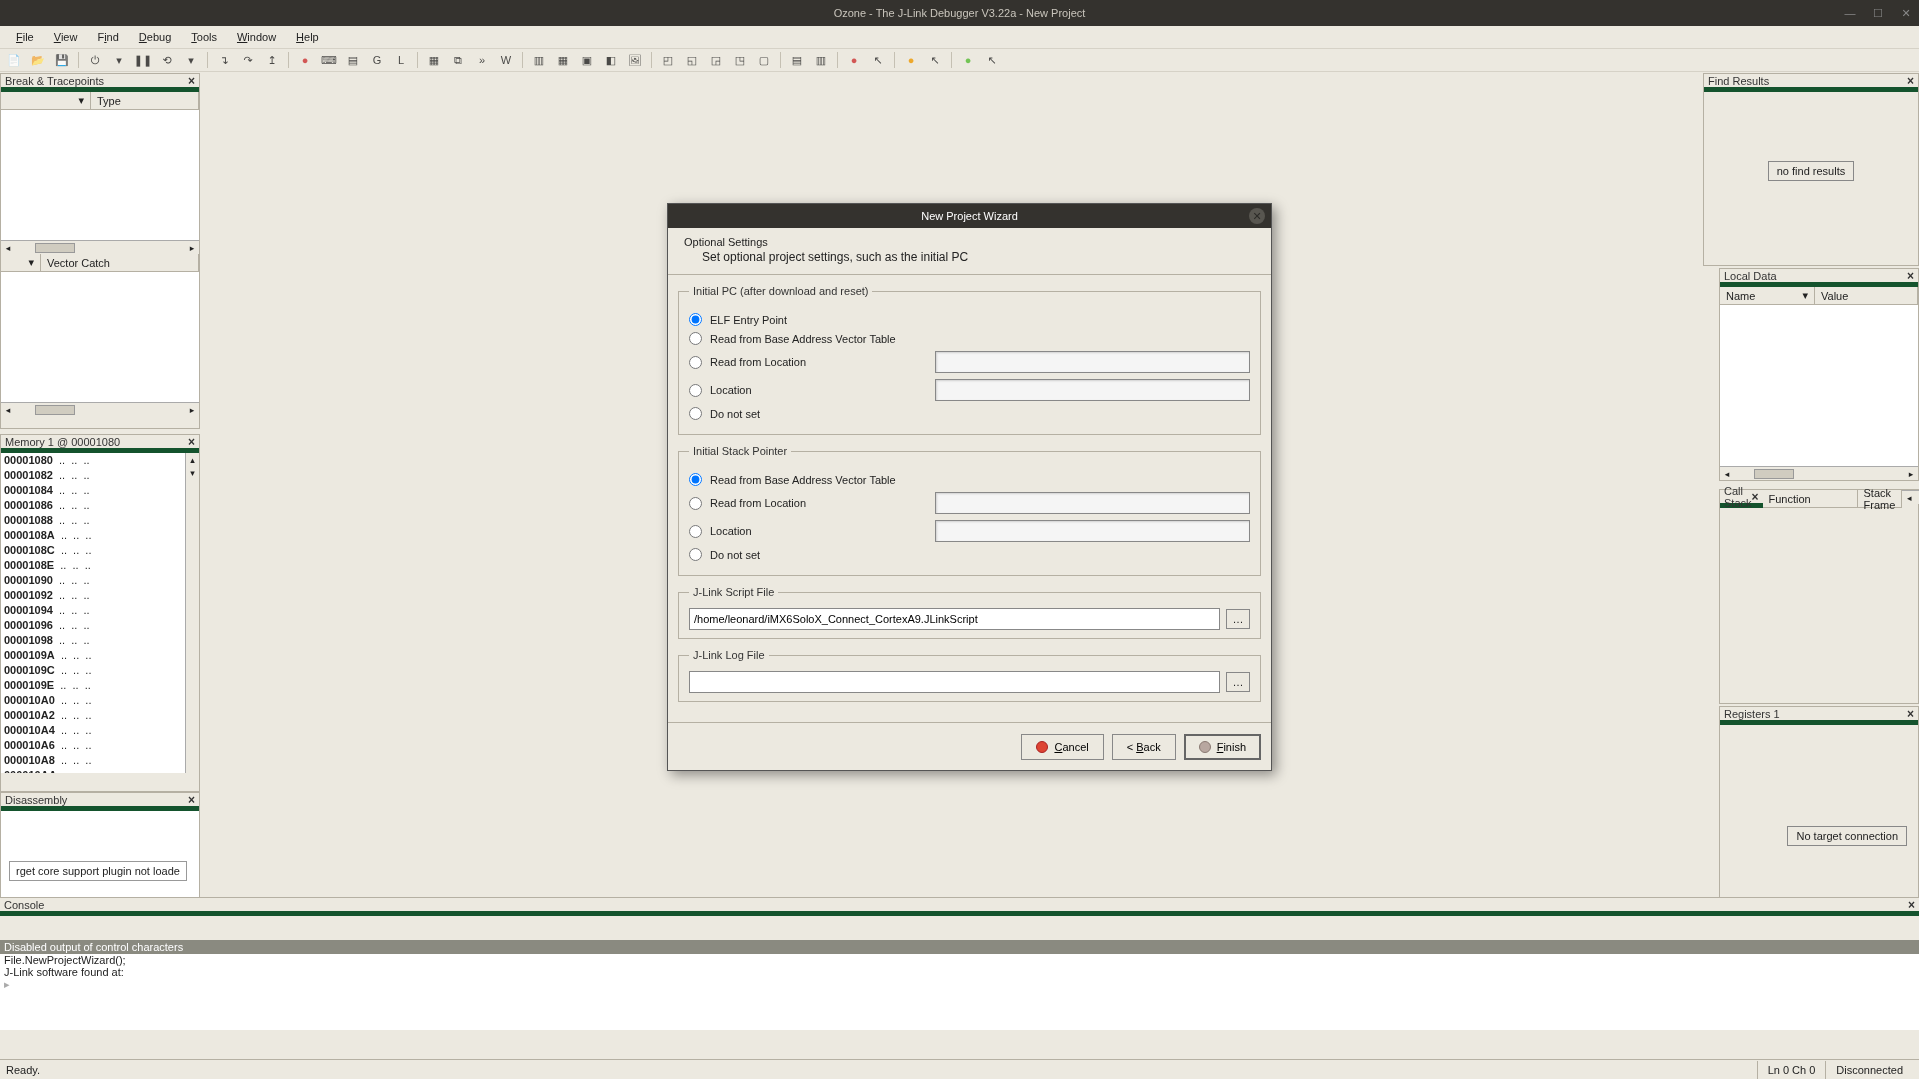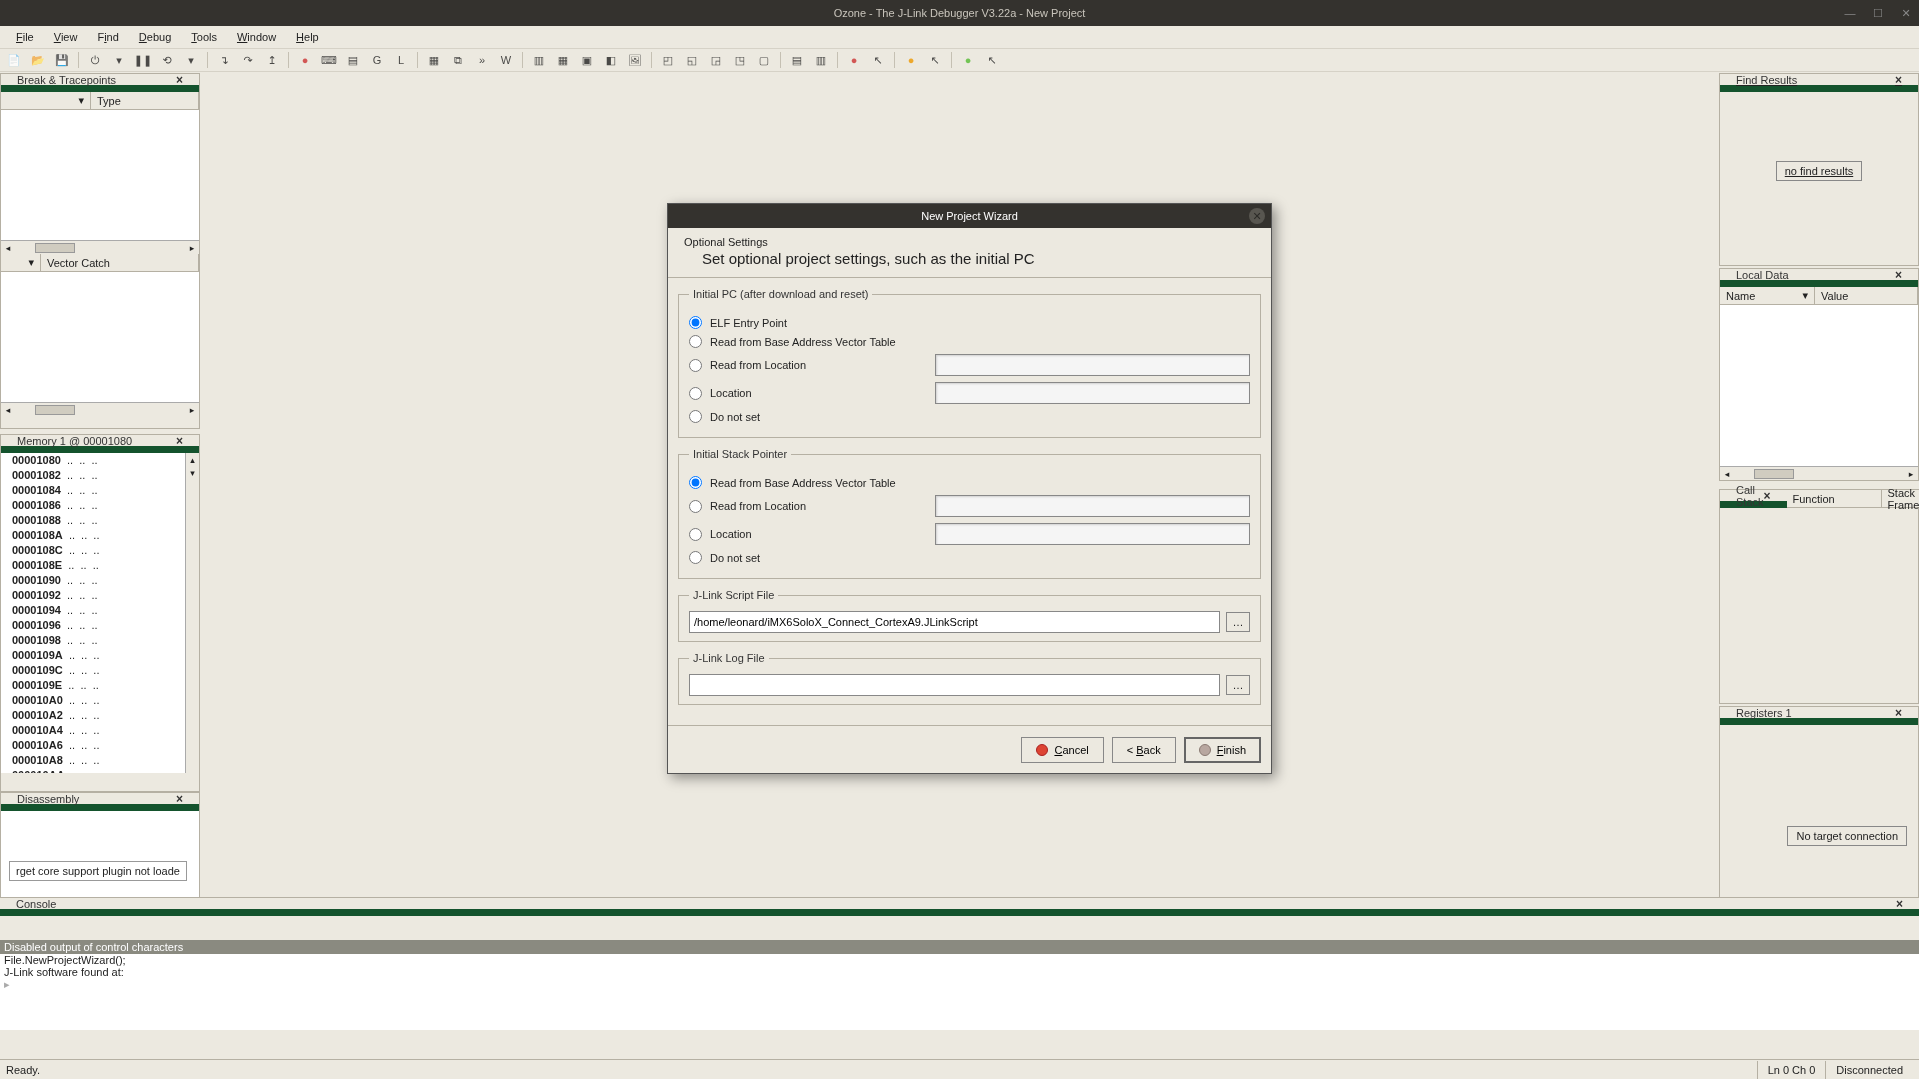--- a/index.html
+++ b/index.html
@@ -15,49 +15,49 @@
 .menubar .menu { padding: 2px 10px; cursor: default; }
 .menubar .menu u { text-decoration: underline; }
 
 
 .toolbar { background: #ece9e0; height: 24px; border-top: 1px solid #d6d2c7; border-bottom: 1px solid #d6d2c7; display: flex; align-items: center; padding: 0 4px; gap: 4px; }
 .toolbar .tb { width: 20px; height: 18px; display: inline-flex; align-items: center; justify-content: center; opacity: .8; }
 .toolbar .sep { width: 1px; height: 16px; background: #c5c0b3; margin: 0 2px; }
 
 
 .panel { position: absolute; background: #ece9e0; border: 1px solid #b5b0a3; }
-.panel-titlebar { height: 18px; background: #ece9e0; display: flex; align-items: center; padding: 0 16px; font-size: 11px; color: #333; border-bottom: 7px solid #14532d; }
+.panel-titlebar { height: 18px; background: #ece9e0; display: flex; align-items: center; padding: 0 4px; font-size: 11px; color: #333; border-bottom: 5px solid #14532d; }
 .panel-titlebar .close { margin-left: auto; font-size: 12px; font-weight: bold; color: #333; }
 
 .header-row { height: 18px; background: #ece9e0; display: flex; align-items: center; border-bottom: 1px solid #b5b0a3; }
 .header-row .col { padding: 0 6px; border-right: 1px solid #b5b0a3; height: 100%; display: flex; align-items: center; }
 
 
 #break-panel { left: 0; top: 73px; width: 200px; height: 356px; }
 #break-panel .body-white { background:#fff; height: 130px; }
 .hscroll { height: 14px; background: #ece9e0; border-top: 1px solid #aaa; position: relative; display:flex; align-items:center;}
 .hscroll .la, .hscroll .ra { width:14px; text-align:center; font-size:9px;}
 .hscroll .track{flex:1; height:12px; background:#ece9e0; position:relative;}
 .hscroll .thumb{position:absolute; left:20px; top:1px; height:10px; width:40px; background:#d0ccc0; border:1px solid #999;}
 
 
 #memory-panel { left: 0; top: 434px; width: 200px; height: 358px; }
 #memory-panel .mem-body { background:#fff; height: 320px; overflow:hidden; font-family: "Courier New", monospace; font-size: 11px; line-height: 15px; position:relative; }
-#memory-panel .mem-line { padding-left: 11px; white-space: pre; }
+#memory-panel .mem-line { padding-left: 3px; white-space: pre; }
 #memory-panel .mem-line .addr { font-weight: bold; }
 #memory-panel .vscroll{position:absolute; right:0; top:0; bottom:0; width:14px; background:#ece9e0; border-left:1px solid #aaa;}
 #memory-panel .vscroll .ar{height:13px; text-align:center; font-size:9px;}
 
 
 #disasm-panel { left: 0; top: 792px; width: 200px; }
 #disasm-panel .body-white { background:#fff; height: 120px; display:flex; align-items:center; padding:8px;}
 #disasm-panel .msg { border:1px solid #999; padding:3px 6px; background:#fff; }
 
 
-#find-panel { right:0; top: 73px; width: 200px; height: 193px; text-decoration: underline; }
+#find-panel { right:0; top: 73px; width: 216px; height: 193px; }
 #find-panel .body-white{background:#ece9e0; height: 157px; display:flex; align-items:center; justify-content:center;}
 .btn-bevel{border:1px solid #888; background:#ece9e0; padding:3px 8px;}
 
 #local-panel { right:0; top: 268px; width: 200px; height: 213px; }
 #callstack-panel { right:0; top: 489px; width: 200px; height: 215px; }
 #registers-panel { right:0; top: 706px; width: 200px; height: 232px; }
 .white-fill{background:#fff; width:100%; flex:1;}
 
 
 #console-panel { left:0; right:0; top: 897px; height: 113px; border-left:0; border-right:0;}
@@ -70,21 +70,21 @@
 .statusbar{position:absolute; left:0; right:0; bottom:0; height:20px; background:#ece9e0; border-top:1px solid #b5b0a3; display:flex; align-items:center; padding:0 6px;}
 .statusbar .right{margin-left:auto; display:flex; gap:0;}
 .statusbar .cell{border-left:1px solid #b5b0a3; padding:0 10px; line-height:18px;}
 
 
 .dialog{position:absolute; left:667px; top:203px; width:605px; background:#ece9e0; border:1px solid #555; box-shadow: 4px 4px 12px rgba(0,0,0,.4);}
 .dialog-title{height:24px; background:#34322e; color:#fff; display:flex; align-items:center; justify-content:center; font-size:12px; font-weight:500; position:relative;}
 .dialog-title .x{position:absolute; right:6px; width:16px; height:16px; border-radius:50%; background:#585650; color:#2b2a27; display:flex;align-items:center;justify-content:center; font-size:11px;}
 .dialog-head{padding:8px 16px 10px; }
 .dialog-head .t1{font-size:11px;}
-.dialog-head .t2{font-size:15px; padding-left:18px; margin-top:2px;}
+.dialog-head .t2{font-size:12px; padding-left:18px; margin-top:2px;}
 .dialog-divider{height:1px; background:#b5b0a3;}
 .dialog-body{padding:10px;}
 fieldset{border:1px solid #b5b0a3; margin-bottom:10px; padding:10px 10px 8px;}
 legend{padding:0 4px; font-size:11px; color:#333;}
 .radio-row{display:flex; align-items:center; margin:6px 0;}
 .radio-row input[type=radio]{margin-right:8px;}
 .radio-row label{flex:0 0 225px;}
 .radio-row .txt{flex:1; height:22px; border:1px solid #888; background:#f5f5f5; box-shadow: inset 1px 1px 2px rgba(0,0,0,.15);}
 .file-row{display:flex; align-items:center; gap:6px;}
 .file-row input{flex:1; height:22px; border:1px solid #888; background:#fff; padding:0 4px; font-size:11px;}

